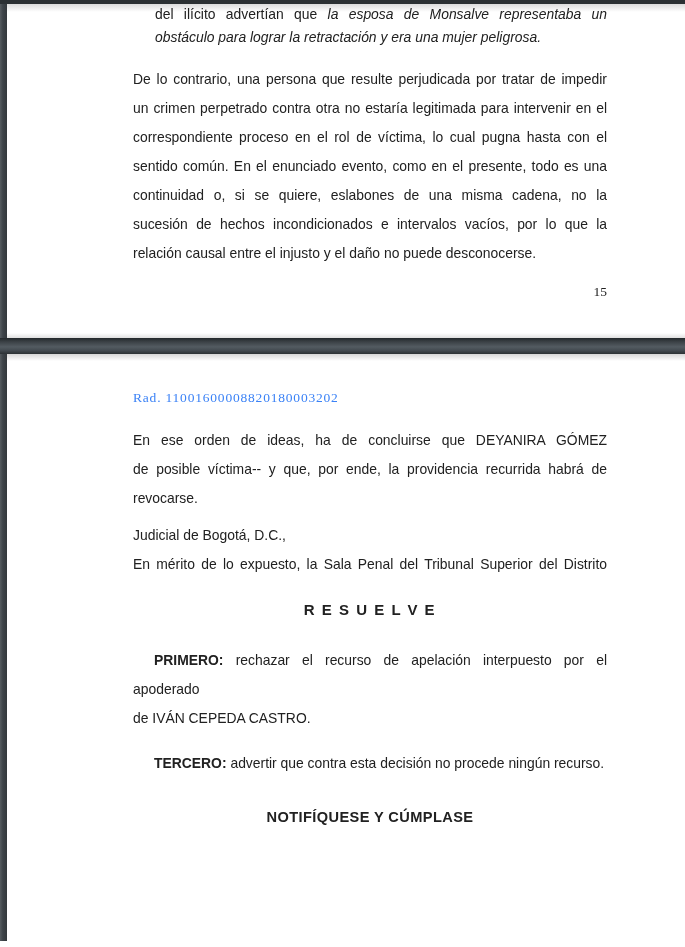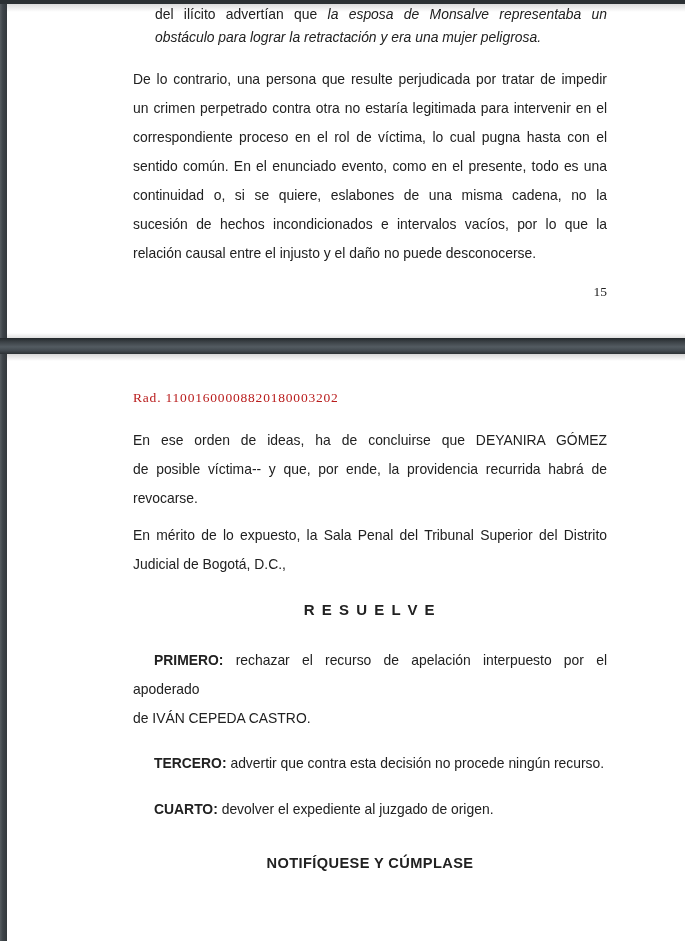--- a/index.html
+++ b/index.html
@@ -26,21 +26,21 @@
   #page2{top:354px;height:593px;}
 
   
   .tline{text-align:justify;}
   .tline.stretch{text-align-last:justify;}
   .b{font-weight:700;padding-left:21px;}
   .i{font-style:italic;}
   .quote{margin:-2px 0 0 22px;font-size:13.9px;line-height:23px;}
   .body-para{font-size:13.9px;line-height:29px;}
   .serif{font-family:"Liberation Serif","DejaVu Serif",serif;}
-  .rad{margin-top:34px;font-size:13.5px;line-height:19px;letter-spacing:0.8px;color:#b91c1c;}
+  .rad{margin-top:34px;font-size:13.5px;line-height:19px;letter-spacing:0.8px;color:#3b82f6;}
   .pagenum{margin-top:9px;line-height:29px;font-size:13.5px;text-align:right;}
   .heading{margin-top:16px;line-height:29px;font-size:15px;font-weight:700;
            text-align:center;letter-spacing:1.5px;}
   .footer-heading{margin-top:25px;line-height:29px;font-size:14.6px;font-weight:700;
            text-align:center;letter-spacing:0.4px;}
   .mt-p1para{margin-top:16px;}
   .mt-conclusion{margin-top:19px;}
   .mt-merito{margin-top:8px;}
   .mt-primero{margin-top:22px;}
   .mt-segundo{margin-top:17px;}
@@ -74,33 +74,30 @@
   <div class="sep-fade-below"></div>
 
   <div id="page2" class="page">
     <div class="rad serif">Rad. 11001600008820180003202</div>
     <div class="body-para mt-conclusion">
         <div class="tline stretch"><span>En ese orden de ideas, ha de concluirse que DEYANIRA GÓMEZ</span></div>
         <div class="tline stretch"><span>de posible víctima-- y que, por ende, la providencia recurrida habrá de</span></div>
         <div class="tline"><span>revocarse.</span></div>
       </div>
     <div class="body-para mt-merito">
+        <div class="tline"><span>Judicial de Bogotá, D.C.,</span></div>
         <div class="tline stretch"><span>En mérito de lo expuesto, la Sala Penal del Tribunal Superior del Distrito</span></div>
-        <div class="tline"><span>Judicial de Bogotá, D.C.,</span></div>
       </div>
     <div class="heading">R E S U E L V E</div>
     <div class="body-para mt-primero">
         <div class="tline stretch"><span class="b">PRIMERO:</span><span> rechazar el recurso de apelación interpuesto por el apoderado</span></div>
         <div class="tline"><span>de IVÁN CEPEDA CASTRO.</span></div>
       </div>
     <div class="body-para mt-tercero">
         <div class="tline"><span class="b">TERCERO:</span><span> advertir que contra esta decisión no procede ningún recurso.</span></div>
-      </div>
-    <div class="body-para mt-cuarto">
-        <div class="tline"><span class="b">CUARTO:</span><span> devolver el expediente al juzgado de origen.</span></div>
       </div>
     <div class="footer-heading">NOTIFÍQUESE Y CÚMPLASE</div>
   </div>
 
   <div class="left-strip"></div>
   <div class="top-bar"></div>
   <div class="top-fade"></div>
 
 </div>
 

